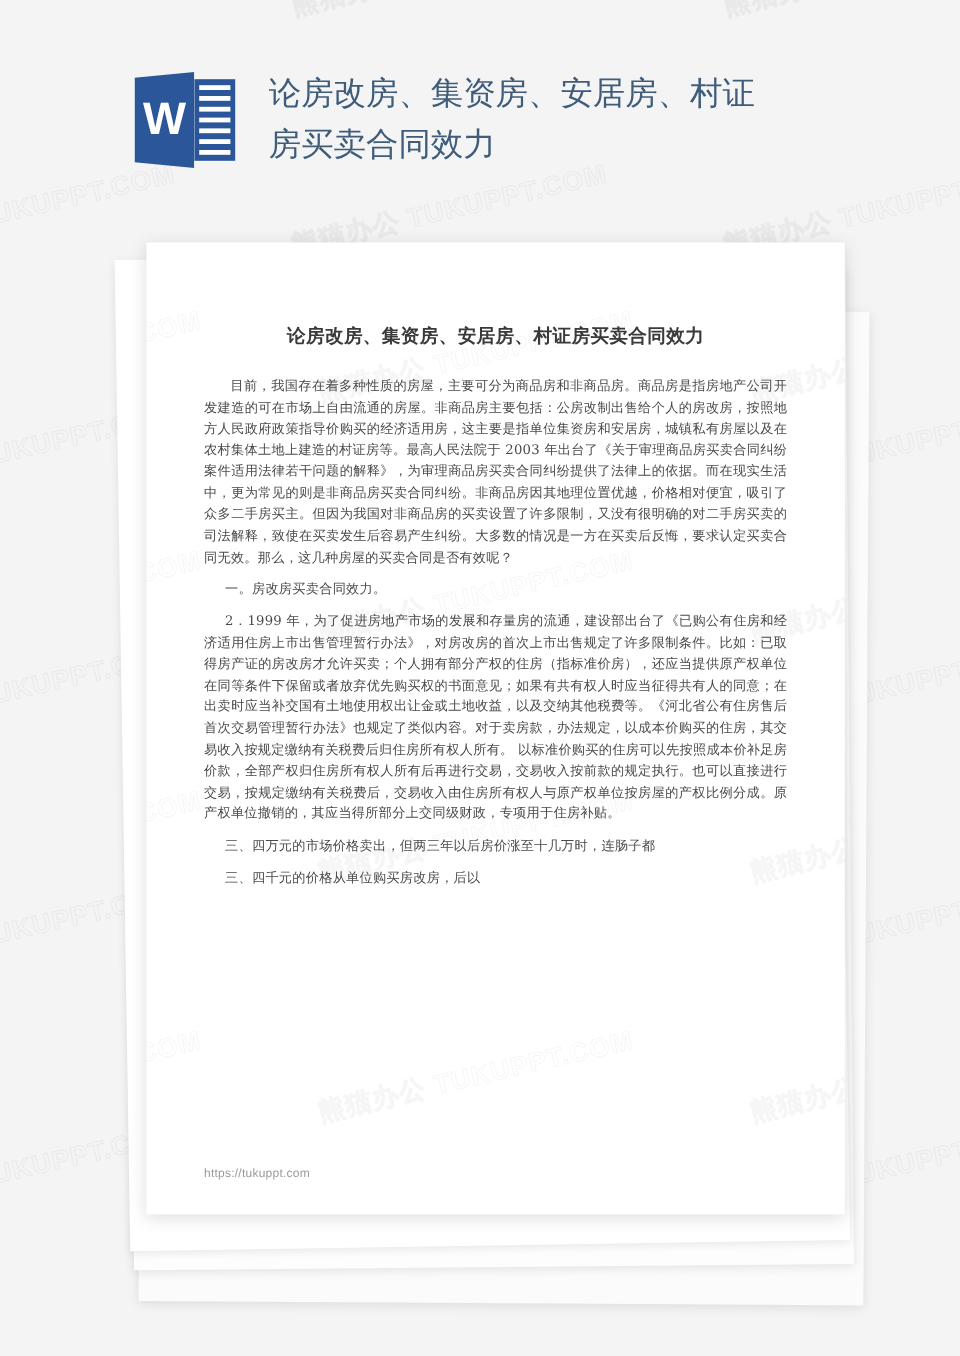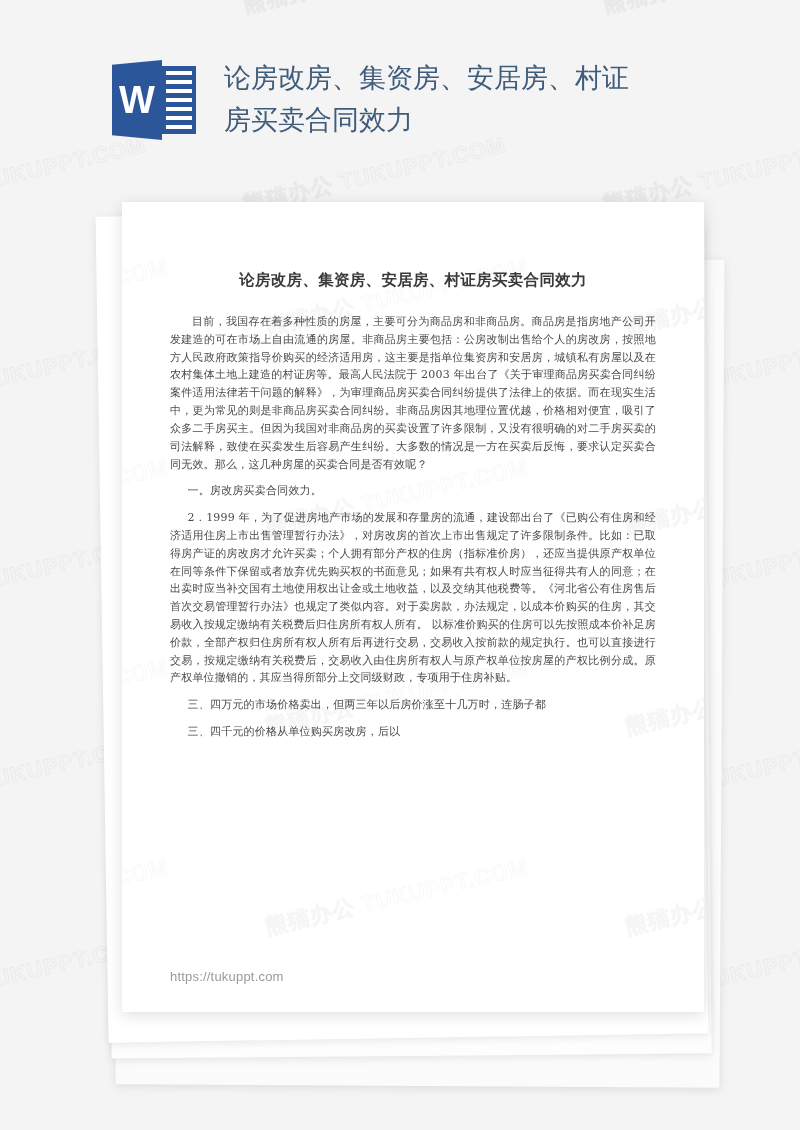--- a/index.html
+++ b/index.html
@@ -174,21 +174,21 @@
     text-indent: 1.6em;
   }
   .doc p.short {
     text-align: left;
   }
   .doc-footer {
     position: absolute;
     left: 48px;
     bottom: 28px;
     font-family: "Liberation Sans", sans-serif;
-    font-size: 13px;
+    font-size: 10px;
     color: #9a9a9a;
     letter-spacing: 0.2px;
     margin-top: 38px;
   }
 
   
   .page-wm {
     position: absolute;
     inset: 0;
     z-index: 2;

